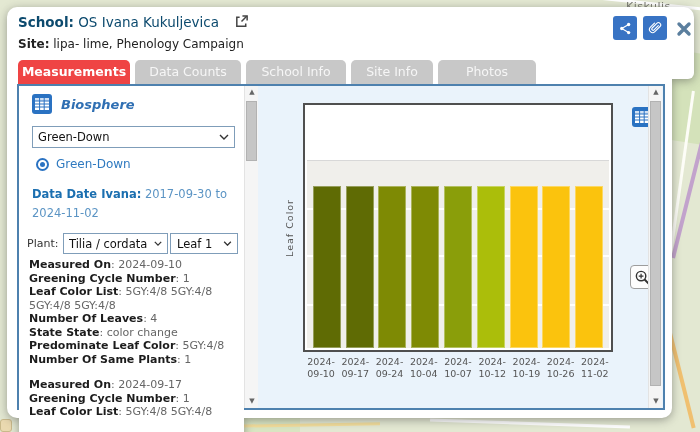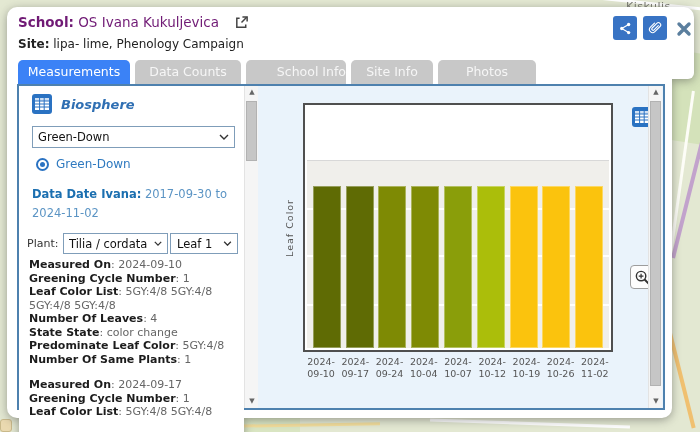--- a/index.html
+++ b/index.html
@@ -14,38 +14,38 @@
   .map-label { position:absolute; font-size:11px; color:#7a7a72; letter-spacing:.5px; }
 
   
   .dialog { position:absolute; left:7px; top:7px; width:687px; height:411px;
             filter: drop-shadow(0 2px 5px rgba(60,60,60,.45)); }
   .hdr-box  { position:absolute; left:0; top:0; width:687px; height:72px;
               background:#fff; border-radius:10px 10px 6px 0; }
   .body-box { position:absolute; left:0; top:70px; width:665px; height:341px;
               background:#fff; border-radius:0 0 10px 10px; }
 
-  .school-row { position:absolute; left:11px; top:7px; font-size:13.5px; color:#701a75;
-                display:flex; align-items:flex-end; gap:15px; }
+  .school-row { position:absolute; left:11px; top:7px; font-size:13.5px; color:#0c4a6e;
+                display:flex; align-items:flex-start; gap:15px; }
   .school-row b { font-weight:bold; }
   .site-row { position:absolute; left:11px; top:30px; font-size:12px; color:#222; }
   .site-row b { font-weight:bold; }
 
   .hdr-btn { position:absolute; width:24px; height:24px; border-radius:3px;
              background:#3873c4; display:flex; align-items:center; justify-content:center;
              cursor:pointer; }
   .hdr-btn svg { width:15px; height:15px; }
   .close-btn { position:absolute; width:18px; height:18px; cursor:pointer; }
 
   
   .tabs { position:absolute; left:11px; top:53px; display:flex; gap:5px; height:24px; }
   .tab { height:24px; border-radius:5px 5px 0 0; background:#c8c8c8; color:#f6f6f6;
          font-size:12.5px; text-align:center; line-height:24px; cursor:pointer;
          overflow:hidden; white-space:nowrap; }
-  .tab.active { background:#3b82f6; color:#fff; }
+  .tab.active { background:#ef4444; color:#fff;font-weight:bold; }
 
   
   .content { position:absolute; left:10px; top:77px; width:648px; height:326px;
              border:2px solid #4e81ae; background:#eaf3fb; }
 
   .left-panel { position:absolute; left:0; top:0; width:225px; height:417px;
                 background:#fff; overflow:hidden; }
   .bio-row { position:absolute; left:12px; top:7px; display:flex; align-items:center; gap:8px; }
   .bio-title { font-size:13px; font-weight:bold; font-style:italic; color:#2f6fb3; }
   .tbl-icon { width:22px; height:22px; display:block; }
@@ -152,21 +152,21 @@
   </div>
   <div class="close-btn" style="left:668px;top:13px;">
     <svg width="18" height="18" viewBox="0 0 18 18">
       <path d="M4 4l10 10M14 4L4 14" stroke="#5b7f9e" stroke-width="3.4" stroke-linecap="round"></path>
     </svg>
   </div>
 
   <div class="tabs" id="tabs">
       <div class="tab active" style="width: 112px;">Measurements</div>
       <div class="tab" style="width: 106px;">Data Counts</div>
-      <div class="tab" style="width: 100px; text-align: right;">School Info</div>
+      <div class="tab" style="width: 100px;">School Info</div>
       <div class="tab" style="width: 82px;">Site Info</div>
       <div class="tab" style="width: 98px;">Photos</div>
     </div>
 
   <div class="content">
 
     <div class="left-panel">
       <div class="bio-row">
         <svg class="tbl-icon" viewBox="0 0 22 22">
           <rect x="1" y="1" width="20" height="20" rx="3" fill="#2a72c2"></rect>

